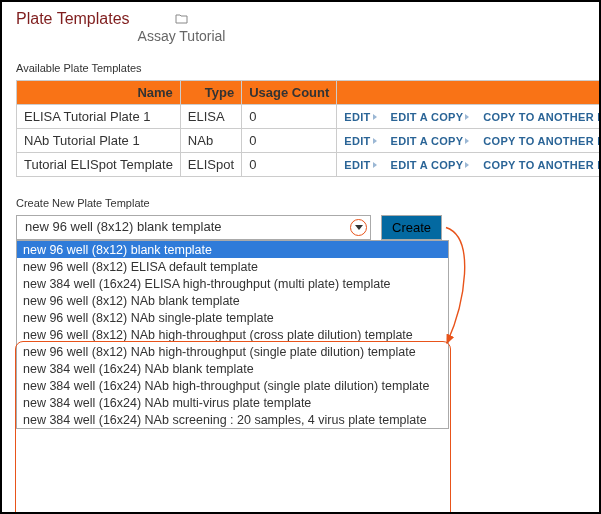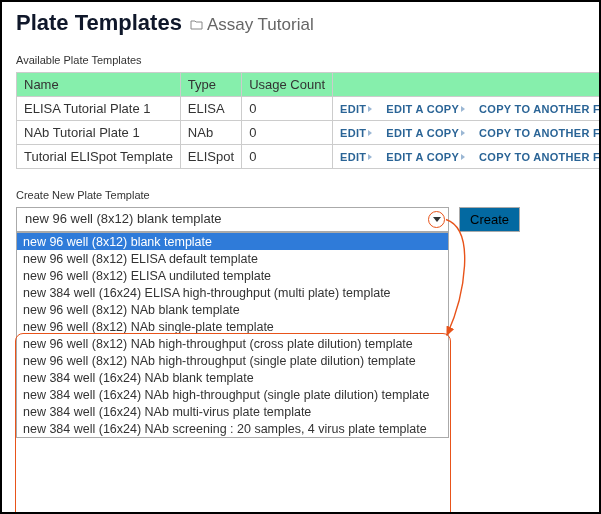--- a/index.html
+++ b/index.html
@@ -19,52 +19,54 @@
     padding: 8px 14px;
     overflow: hidden;
   }
   .page-title-row {
     display: flex;
     align-items: baseline;
     gap: 8px;
     margin-bottom: 18px;
   }
   .page-title {
-    font-size: 22px;
-    font-weight: 700;
-    color: #0f172a;
+    font-size: 16px;
+    font-weight: 400;
+    color: #7f1d1d;
   }
   .breadcrumb {
     display: flex;
     align-items: center;
     gap: 4px;
     color: #666;
-    font-size: 17px;
+    font-size: 14px;
+    flex-direction: column;
   }
   .folder-icon svg { display:block; }
   .section-title {
     font-size: 11px;
     color: #333;
     margin: 8px 0 6px 0;
   }
   table.available {
     border-collapse: collapse;
     font-size: 13px;
     width: 573px;
   }
   table.available th, table.available td {
     border: 1px solid #ccc;
     padding: 4px 7px;
     text-align: left;
     vertical-align: middle;
     white-space: nowrap;
   }
   table.available th {
-    font-weight: 400;
-    background: #86efac;
+    font-weight: 700;
+    background: #f97316;
+    text-align: right;
   }
   .action-link {
     color: #2a6496;
     font-size: 11px;
     letter-spacing: .3px;
     font-weight: 700;
     cursor: pointer;
     display: inline-flex;
     align-items: center;
     gap: 2px;
@@ -79,21 +81,21 @@
   }
   .create-row {
     display:flex;
     align-items: flex-start;
     gap: 10px;
     margin-top: 6px;
     position: relative;
   }
   .select-wrap {
     position: relative;
-    width: 433px;
+    width: 355px;
   }
   .select-display {
     border: 1px solid #aaa;
     height: 25px;
     padding: 3px 24px 3px 8px;
     background: #fff;
     position: relative;
     font-size: 13px;
     cursor: default;
   }
@@ -225,21 +227,20 @@
 
   <div class="create-row">
     <div class="select-wrap">
       <div class="select-display">
         <span>new 96 well (8x12) blank template</span>
         <span class="select-chevron"></span>
       </div>
       <div class="dropdown" id="dropdown">
           <div class="opt selected">new 96 well (8x12) blank template</div>
           <div class="opt">new 96 well (8x12) ELISA default template</div>
-          <div class="opt">new 96 well (8x12) ELISA undiluted template</div>
           <div class="opt">new 384 well (16x24) ELISA high-throughput (multi plate) template</div>
           <div class="opt">new 96 well (8x12) NAb blank template</div>
           <div class="opt">new 96 well (8x12) NAb single-plate template</div>
           <div class="opt">new 96 well (8x12) NAb high-throughput (cross plate dilution) template</div>
           <div class="opt">new 96 well (8x12) NAb high-throughput (single plate dilution) template</div>
           <div class="opt">new 384 well (16x24) NAb blank template</div>
           <div class="opt">new 384 well (16x24) NAb high-throughput (single plate dilution) template</div>
           <div class="opt">new 384 well (16x24) NAb multi-virus plate template</div>
           <div class="opt">new 384 well (16x24) NAb screening : 20 samples, 4 virus plate template</div>
         </div>

